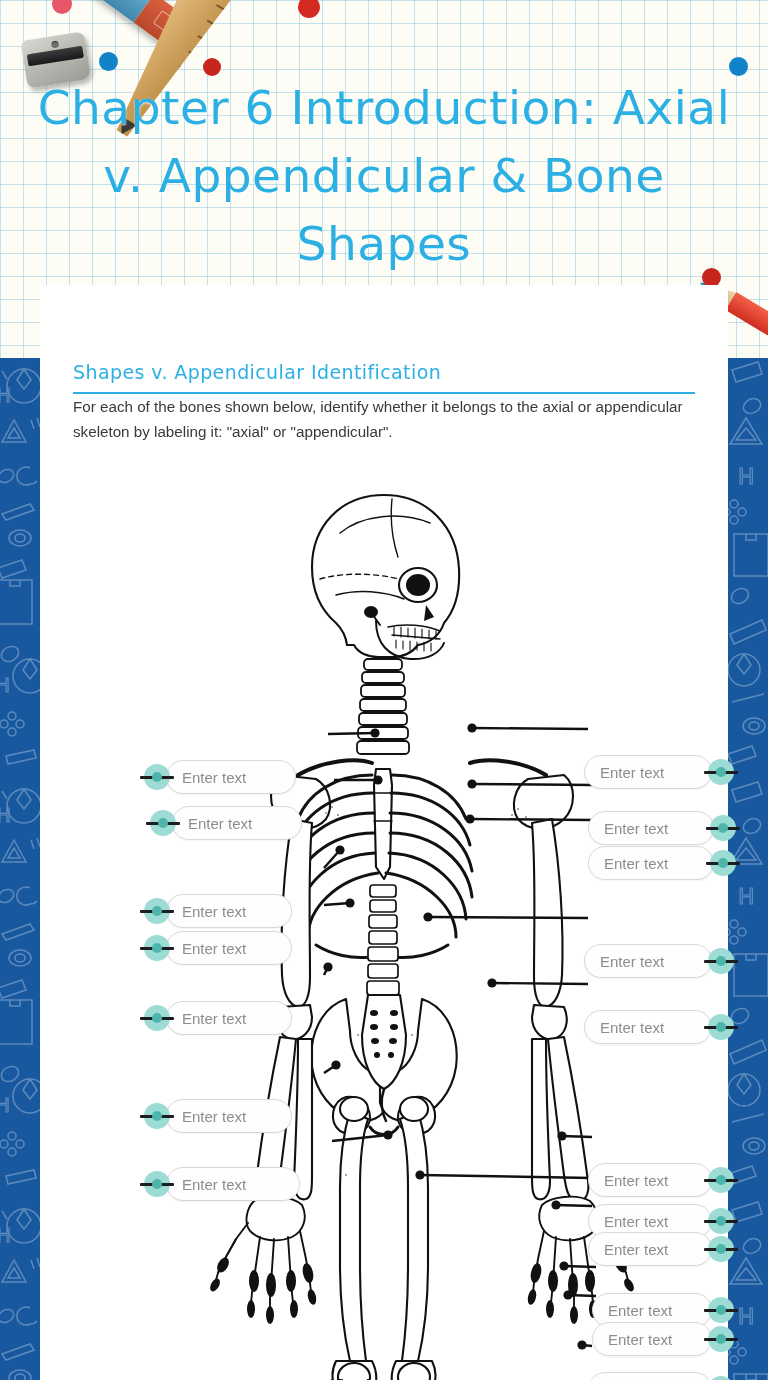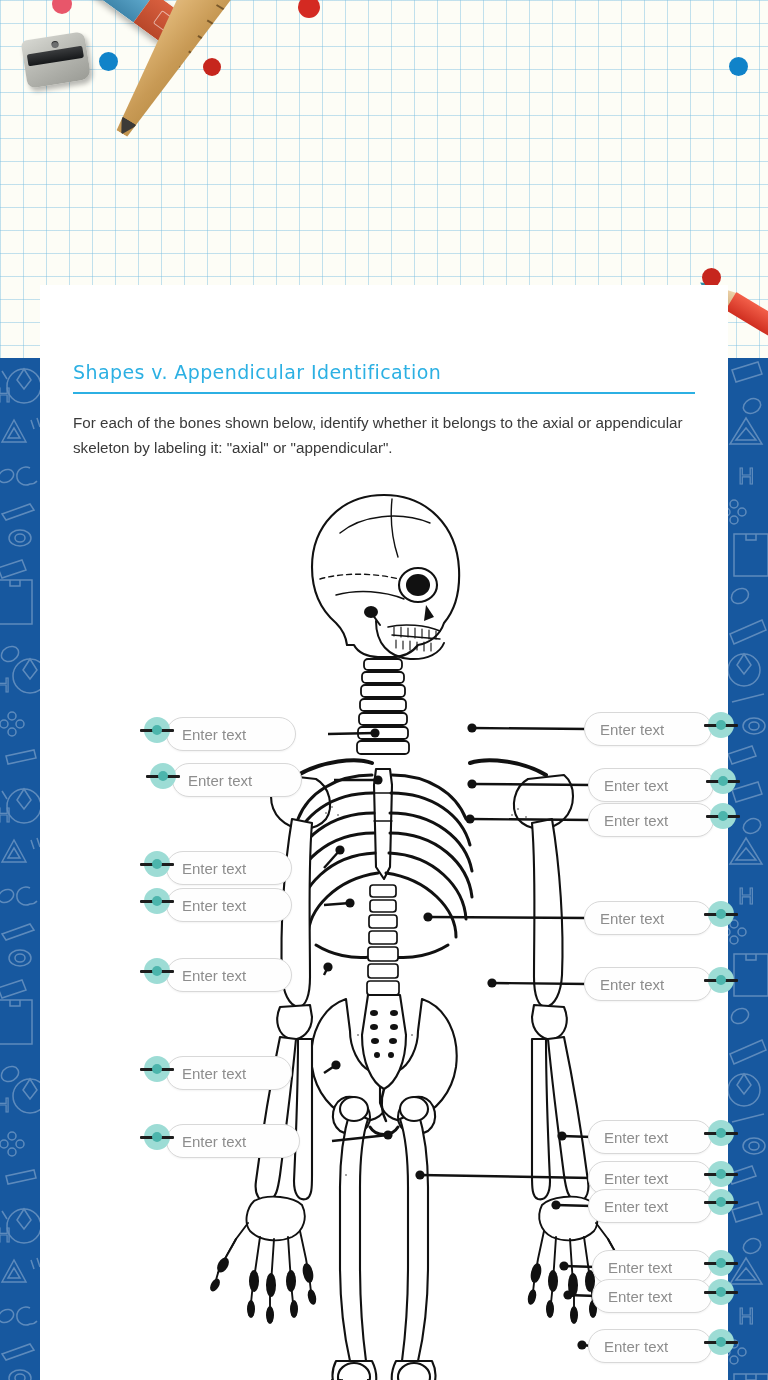--- a/index.html
+++ b/index.html
@@ -182,41 +182,41 @@
     line-height: 26px;
     font-weight: 400;
     letter-spacing: .4px;
   }
   #section-rule {
     margin-top: 7px;
     height: 1.5px;
     background: #2cb0e3;
   }
   #instructions {
-    margin-top: 16px;
     color: #3a3a3a;
     font-size: 15.2px;
     line-height: 25px;
   }
 
   
   #diagram {
     position: absolute;
     left: 0; top: 190px;
     width: 688px;
     height: 905px;
   }
   #skeleton-svg { position: absolute; left: 0; top: 0; }
   #leaders-svg  { position: absolute; left: 0; top: 0; }
 
   
   .field {
     position: absolute;
     display: flex;
-    align-items: flex-start;
+    align-items: center;
+    margin-top: 43px;
   }
   .handle {
     position: relative;
     width: 26px; height: 26px;
     flex: 0 0 26px;
     border-radius: 50%;
     background: #9ddcd5;
     display: flex;
     align-items: center;
     justify-content: center;
@@ -291,20 +291,21 @@
     <div id="dots-layer">
         <div class="dot" style="left: 52px; top: -6px; width: 20px; height: 20px; background: rgb(232, 86, 106);"></div>
         <div class="dot" style="left: 298px; top: -4px; width: 22px; height: 22px; background: rgb(212, 42, 34);"></div>
         <div class="dot" style="left: 99px; top: 52px; width: 19px; height: 19px; background: rgb(16, 131, 201);"></div>
         <div class="dot" style="left: 203px; top: 58px; width: 18px; height: 18px; background: rgb(198, 38, 29);"></div>
         <div class="dot" style="left: 729px; top: 57px; width: 19px; height: 19px; background: rgb(16, 131, 201);"></div>
         <div class="dot" style="left: 702px; top: 268px; width: 19px; height: 19px; background: rgb(198, 38, 29);"></div>
       </div>
   </div>
 
+  <div id="title">Chapter 6 Introduction: Axial v. Appendicular &amp; Bone Shapes</div>
 
   <div class="sidebar" id="sidebar-left">
     <svg width="40" height="1022" viewBox="0 0 40 1022">
       <g fill="none" stroke="#ffffff" stroke-width="1.5">
         <g id="pat-l">
           <circle cx="24" cy="28" r="17"></circle>
           <path d="M24 11 L31 22 L24 31 L17 22 Z"></path>
           <path d="M7 21 L2 13 M41 21 L46 13"></path>
           <text x="-4" y="44" font-size="20" font-family="DejaVu Sans" stroke-width="1.2">H</text>
           <path d="M2 84 L26 84 L14 62 Z"></path>

